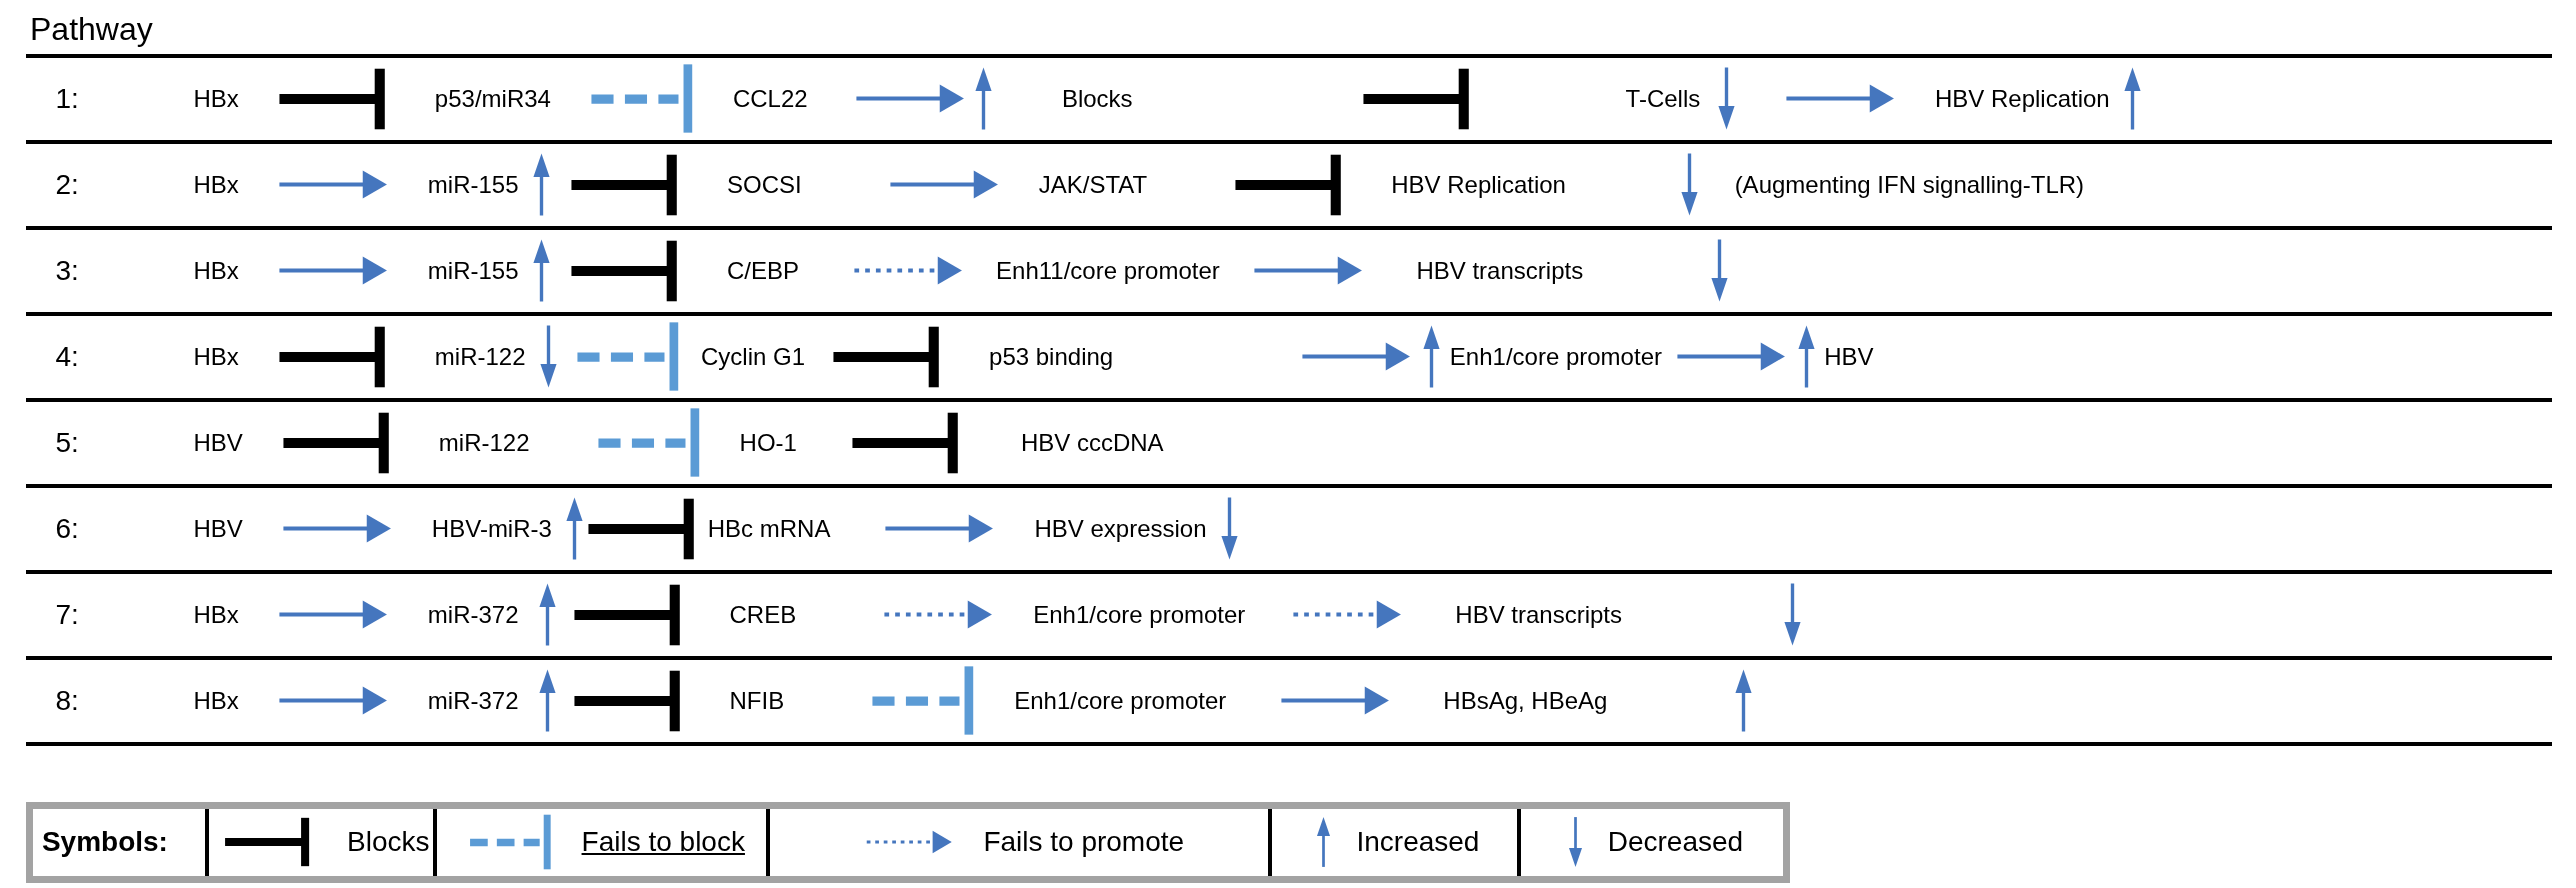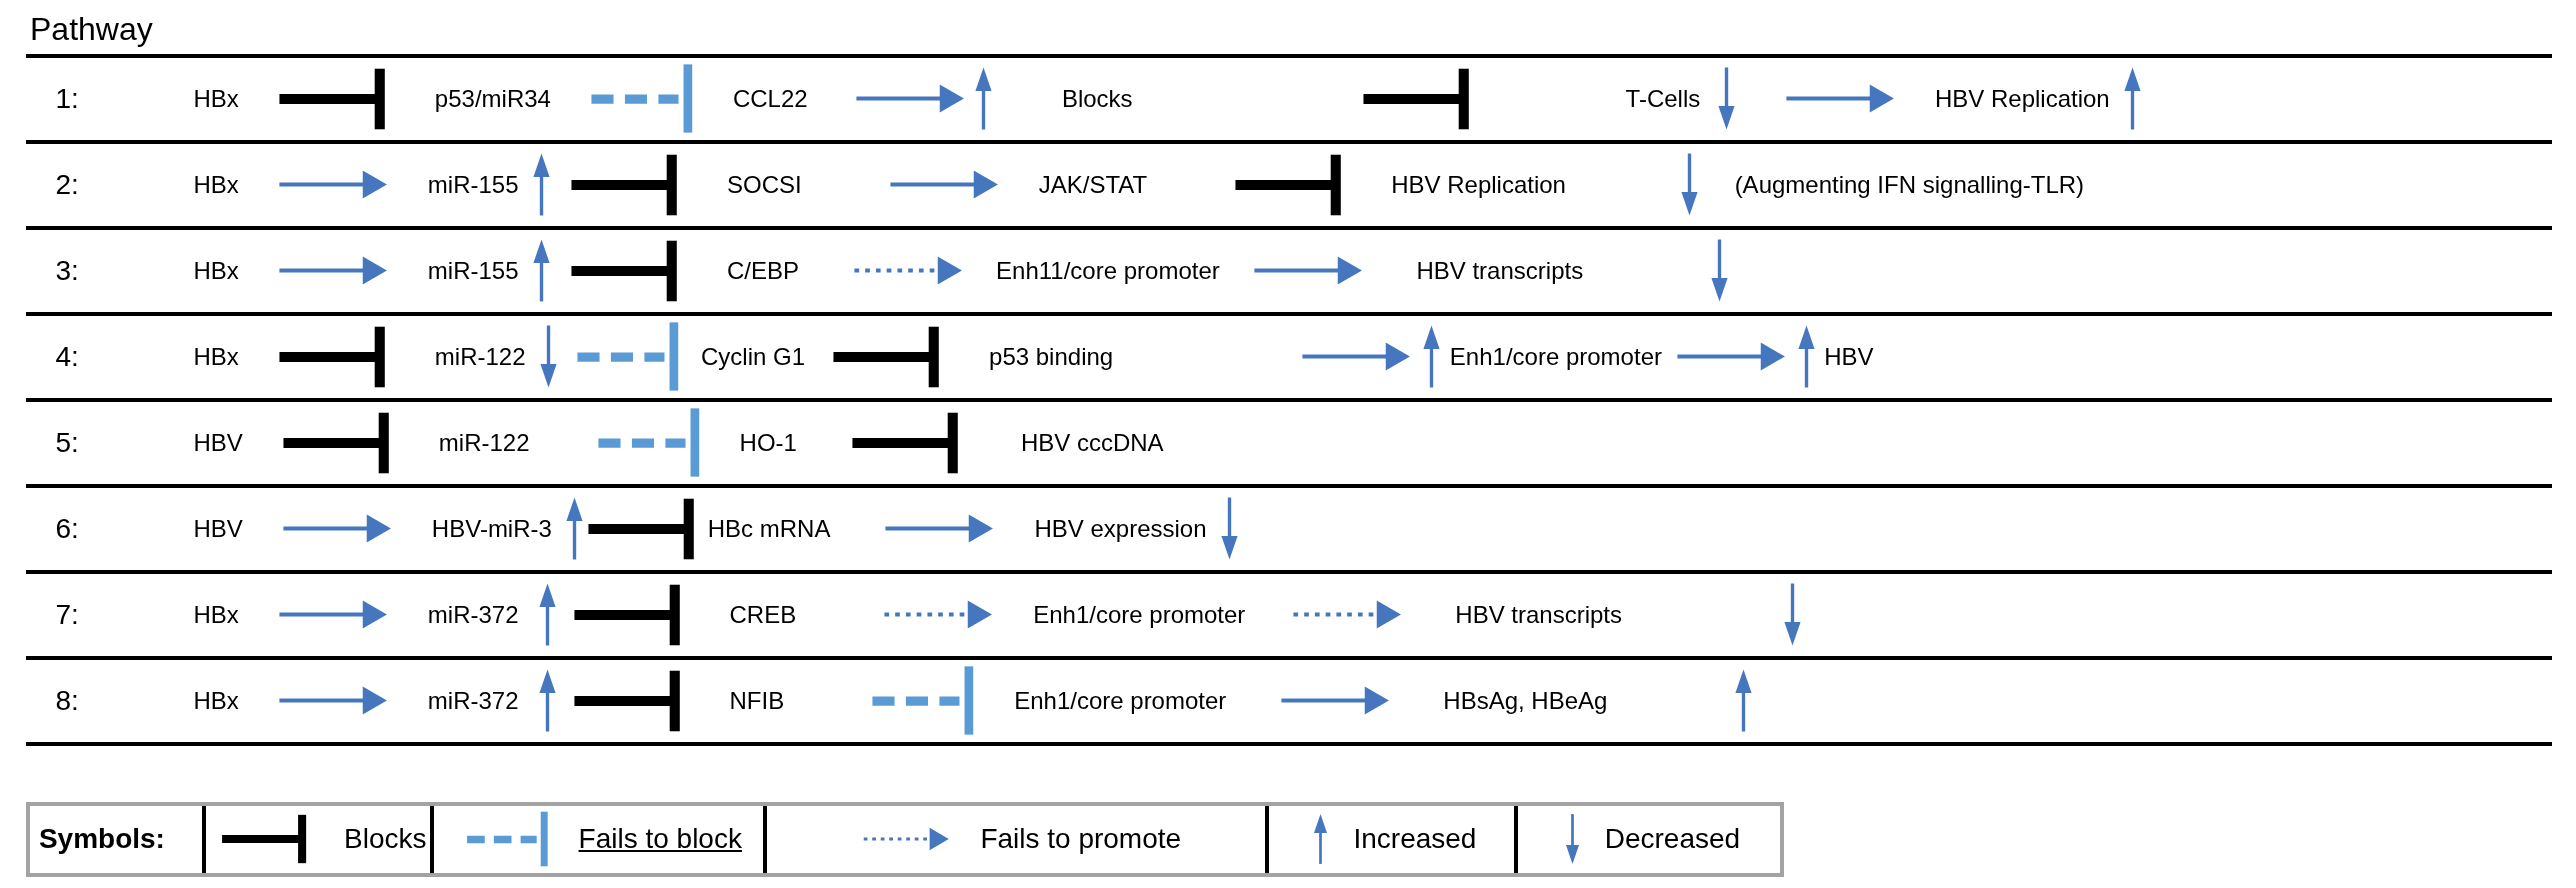--- a/index.html
+++ b/index.html
@@ -28,21 +28,21 @@
   }
   .node{
     font-size:24px;margin:0 27px;
   }
   .sym{display:inline-flex;align-items:center;margin:0 12px;}
   .varrow{display:inline-flex;align-items:center;margin:0 2.7px;}
   .sym svg,.varrow svg{display:block;}
   .spacer{height:56px;}
   .legend{
     margin-left:25.5px;
-    border:4px solid #a3a3a3;
+    border:7px solid #a3a3a3;
     display:inline-flex;
     align-items:stretch;
     height:67px;
   }
   .lcell{
     display:flex;align-items:center;justify-content:center;
     border-right:4px solid #000;
     box-sizing:border-box;
     gap:17.5px;
     font-size:28px;

